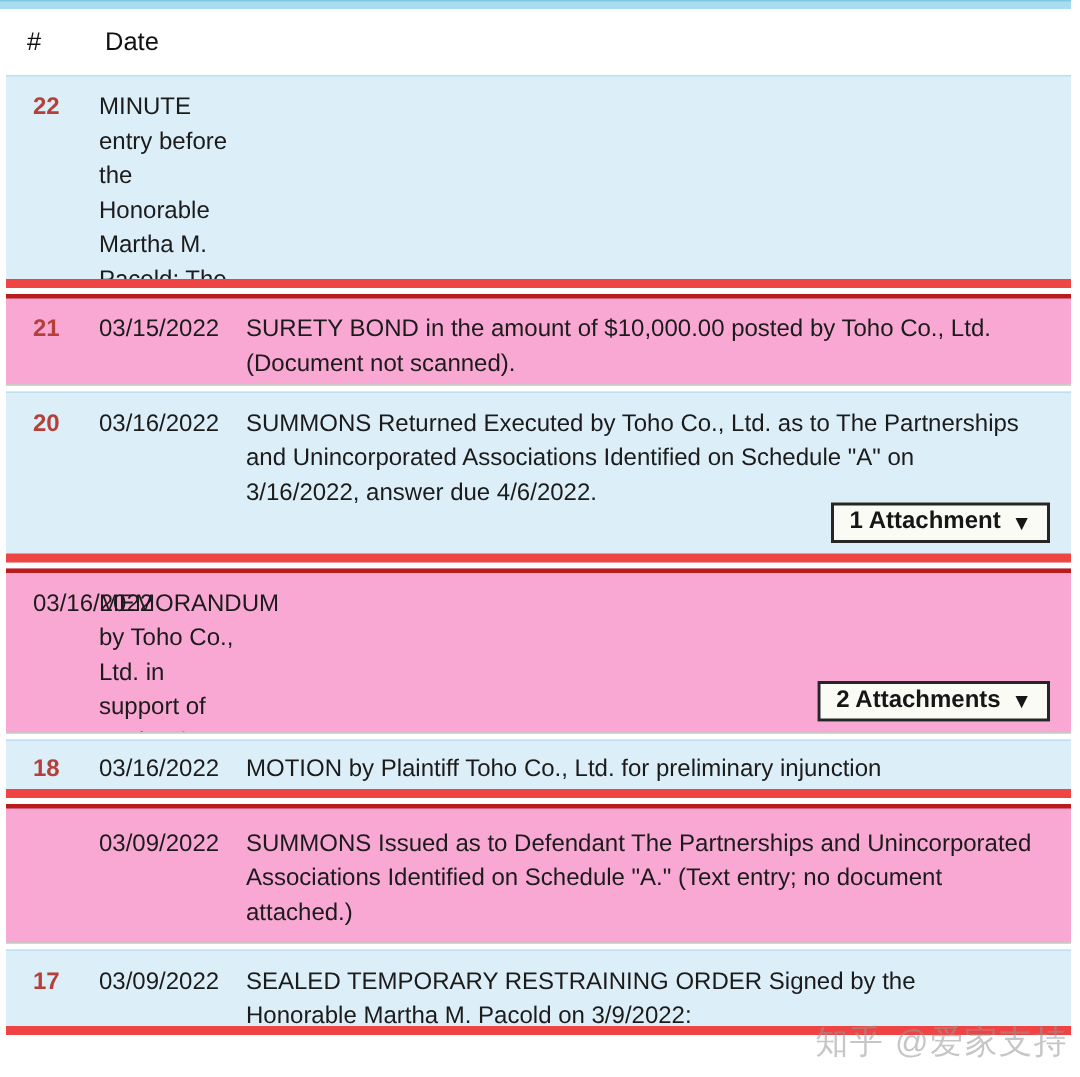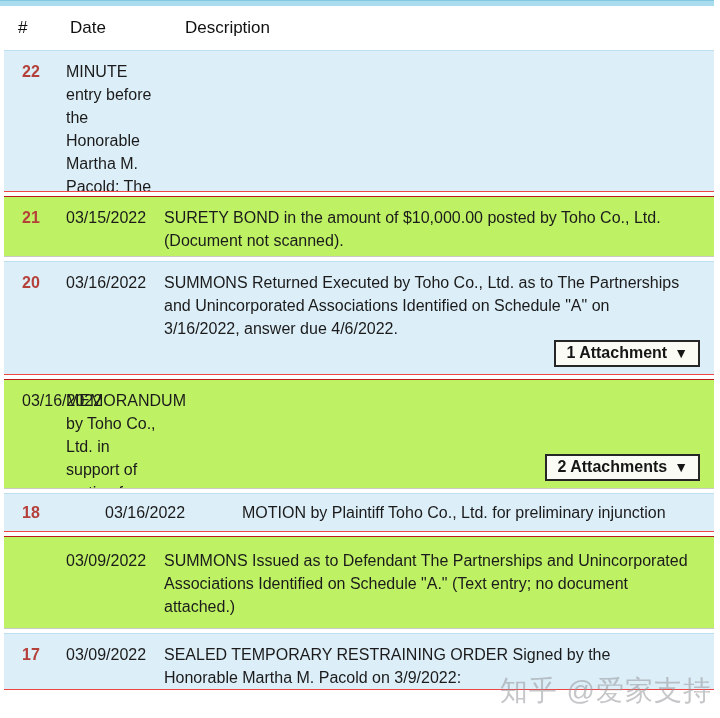--- a/index.html
+++ b/index.html
@@ -45,33 +45,33 @@
     box-sizing: border-box;
     padding: 9px 24px 6px 18px;
     margin-bottom: 4px;
     font-size: 16px;
     line-height: 23px;
     overflow: hidden;
   }
   .docket-row.blue {
     background: #dceef8;
     border-top: 1px solid #bce0ef;
-    border-bottom: 1px solid #ef4444;
+    border-bottom: 6px solid #ef4444;
   }
   .docket-row.white {
-    background: #bef264;
-    border-top: 1px solid #b91c1c;
+    background: #f9a8d4;
+    border-top: 3px solid #b91c1c;
     border-bottom: 1px solid #c9c9c6;
   }
   
   .rows .docket-row:nth-child(1) { height: 142px; }
   .rows .docket-row:nth-child(2) { height: 61px; }
   .rows .docket-row:nth-child(3) { height: 114px; }
   .rows .docket-row:nth-child(4) { height: 110px; }
-  .rows .docket-row:nth-child(5) { height: 39px; padding-top: 7px; gap: 39px; }
+  .rows .docket-row:nth-child(5) { height: 39px; padding-top: 7px; }
   .rows .docket-row:nth-child(6) { height: 93px; padding-top: 12px; }
   .rows .docket-row:nth-child(7) { height: 57px; margin-bottom: 14px; }
   .entry-number {
     color: #b5403a;
     font-weight: 700;
   }
   .entry-date {
     white-space: nowrap;
   }
   .entry-description {
@@ -95,38 +95,37 @@
     cursor: pointer;
   }
   .attachments-button .chevron {
     font-size: 14px;
     line-height: 1;
   }
   .watermark {
     position: absolute;
     right: 8px;
     bottom: 8px;
-    font-size: 28px;
+    font-size: 22px;
     letter-spacing: 1px;
     color: rgba(150, 152, 155, 0.55);
     pointer-events: none;
     white-space: nowrap;
   }
 </style>
 </head>
 <body>
 
 <div class="page">
 
   <div class="top-accent-bar"></div>
 
   <div class="header-row">
     <div>#</div>
     <div>Date</div>
-    <div>Description</div>
   </div>
 
   <div class="rows" id="rows">
       <div class="docket-row blue">
         <div class="entry-number">22</div>
         <div class="entry-description">MINUTE entry before the Honorable Martha M. Pacold: The court has taken the motion for preliminary injunction 18 under advisement and will consider the motion unopposed if no defendant appears and objects by 3/31/2022. Plaintiff shall serve all defendants with this notice.</div>
       </div>
       <div class="docket-row white">
         <div class="entry-number">21</div>
         <div class="entry-date">03/15/2022</div>

